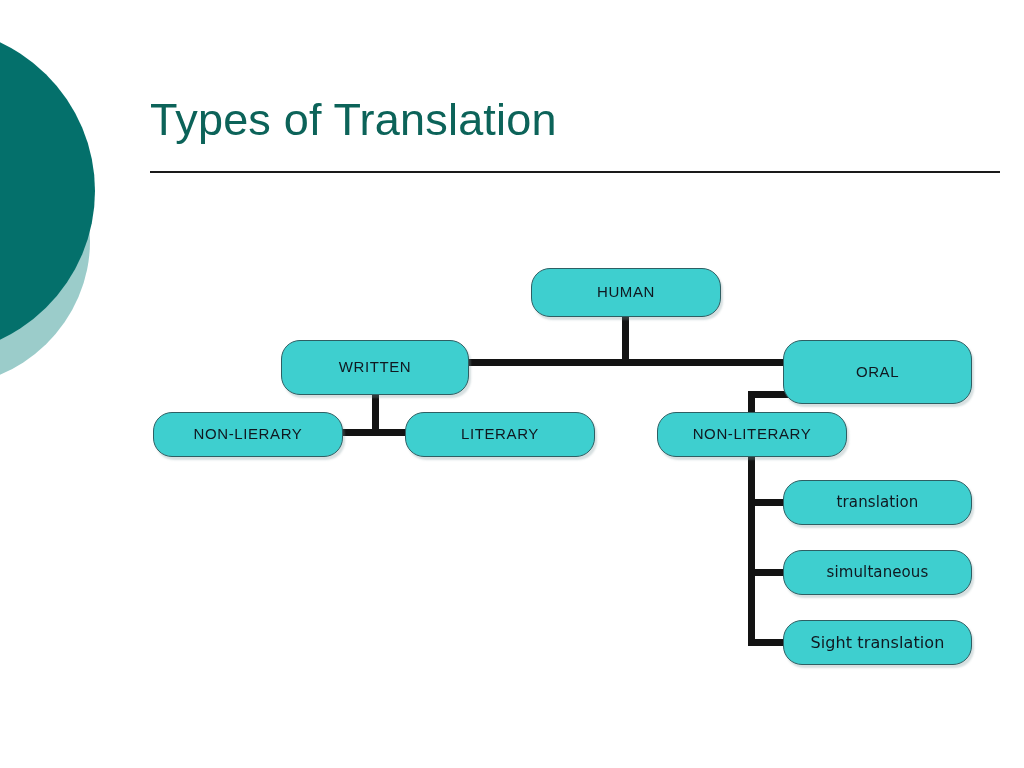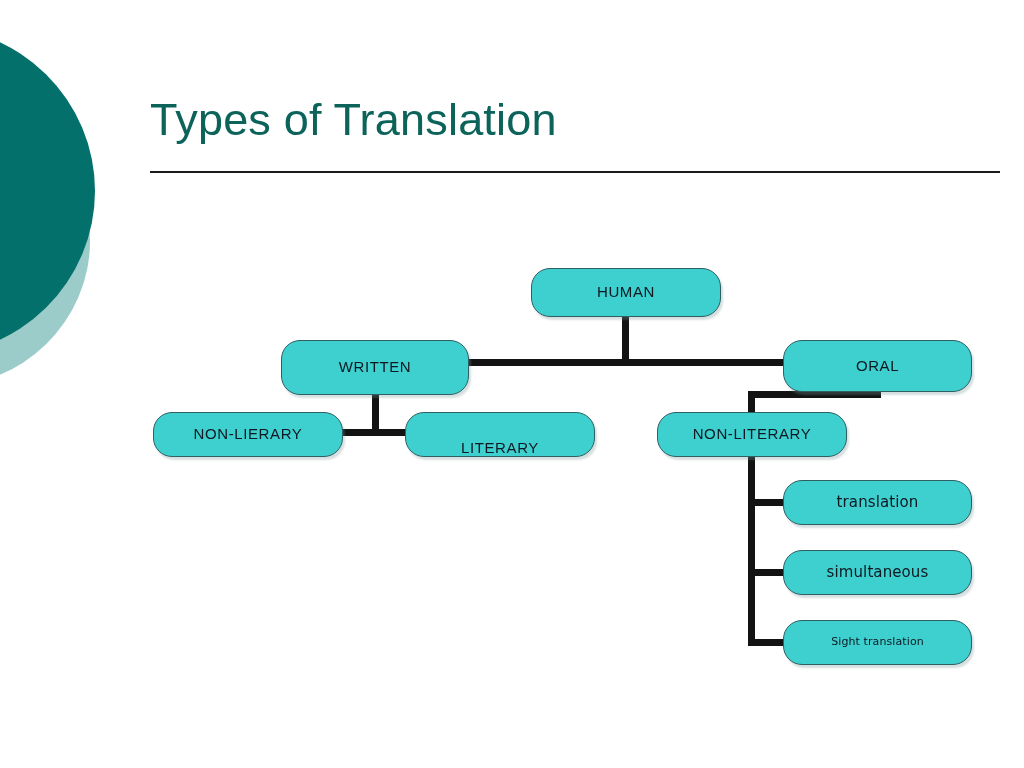--- a/index.html
+++ b/index.html
@@ -105,29 +105,29 @@
     letter-spacing: 0.6px;
   }
   
   .node.leaf .node-label {
     font-family: "DejaVu Sans", sans-serif;
     font-size: 15px;
     font-weight: normal;
     letter-spacing: 0.1px;
   }
   .node.leaf.small .node-label {
-    font-size: 11px;
+    font-size: 16px;
   }
 
   
   #node-human       { left: 531px; top: 268px; width: 190px; height: 49px; }
   #node-written     { left: 281px; top: 340px; width: 188px; height: 55px; }
-  #node-oral        { left: 783px; top: 340px; width: 189px; height: 52px; }
+  #node-oral        { left: 783px; top: 340px; width: 189px; height: 64px; }
   #node-non-lierary { left: 153px; top: 412px; width: 190px; height: 45px; }
-  #node-literary    { left: 405px; top: 412px; width: 190px; height: 45px; align-items: flex-end; }
+  #node-literary    { left: 405px; top: 412px; width: 190px; height: 45px; }
   #node-non-literary{ left: 657px; top: 412px; width: 190px; height: 45px; }
   #node-consecutive { left: 783px; top: 480px; width: 189px; height: 45px; }
   #node-simultaneous{ left: 783px; top: 550px; width: 189px; height: 45px; }
   #node-sight       { left: 783px; top: 620px; width: 189px; height: 45px; }
 
   
   #conn-human-stem      { left: 622px; top: 315px;  width: 7px;  height: 51px; }
   #conn-tier2-bar       { left: 466px; top: 359px;  width: 321px; height: 7px; }
   #conn-written-stem    { left: 372px; top: 386px;  width: 7px;  height: 50px; }
   #conn-written-left    { left: 338px; top: 429px;  width: 41px; height: 7px; }

